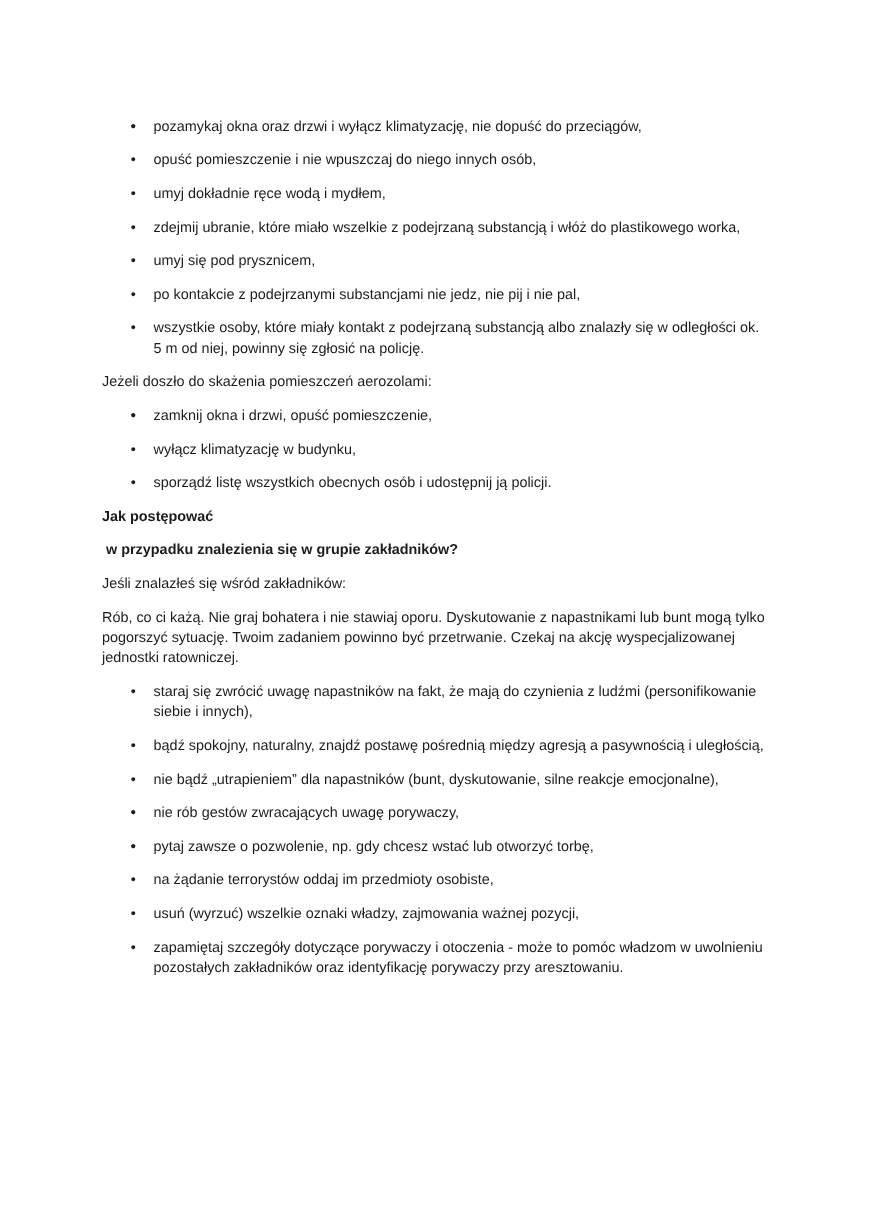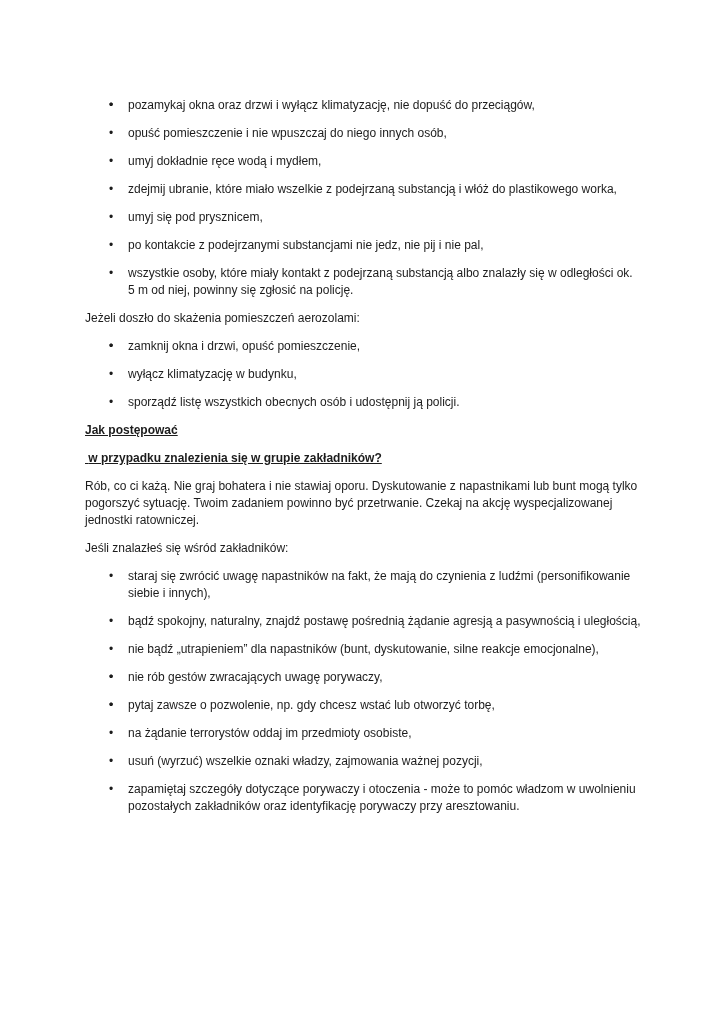--- a/index.html
+++ b/index.html
@@ -31,21 +31,20 @@
     font-size: 12px;
     line-height: 17px;
   }
   .para {
     margin: 0 0 11px 0;
   }
   .heading {
     font-weight: bold;
     margin: 0 0 11px 0;
     white-space: pre-wrap;
-    text-decoration: underline;
   }
   ul.bullet-list {
     list-style: none;
     margin: 0;
     padding: 0;
   }
   ul.bullet-list > li {
     position: relative;
     padding-left: 43px;
     margin: 0 0 11px 0;
@@ -76,25 +75,25 @@
       </ul>
       <p class="para">Jeżeli doszło do skażenia pomieszczeń aerozolami:</p>
       <ul class="bullet-list">
         <li><span class="bullet-glyph">•</span></li>
         <li><span class="bullet-glyph">•</span><span>zamknij okna i drzwi, opuść pomieszczenie,</span></li>
         <li><span class="bullet-glyph">•</span><span>wyłącz klimatyzację w budynku,</span></li>
         <li><span class="bullet-glyph">•</span><span>sporządź listę wszystkich obecnych osób i udostępnij ją policji.</span></li>
       </ul>
       <div class="heading">Jak postępować</div>
       <div class="heading"> w przypadku znalezienia się w grupie zakładników?</div>
+      <p class="para">Jeśli znalazłeś się wśród zakładników:</p>
       <p class="para">Rób, co ci każą. Nie graj bohatera i nie stawiaj oporu. Dyskutowanie z napastnikami lub bunt mogą tylko pogorszyć sytuację. Twoim zadaniem powinno być przetrwanie. Czekaj na akcję wyspecjalizowanej jednostki ratowniczej.</p>
-      <p class="para">Jeśli znalazłeś się wśród zakładników:</p>
       <ul class="bullet-list">
         <li><span class="bullet-glyph">•</span><span>staraj się zwrócić uwagę napastników na fakt, że mają do czynienia z ludźmi (personifikowanie siebie i innych),</span></li>
-        <li><span class="bullet-glyph">•</span><span>bądź spokojny, naturalny, znajdź postawę pośrednią żądanie agresją a pasywnością i uległością,</span></li>
+        <li><span class="bullet-glyph">•</span><span>bądź spokojny, naturalny, znajdź postawę pośrednią między agresją a pasywnością i uległością,</span></li>
         <li><span class="bullet-glyph">•</span><span>nie bądź „utrapieniem” dla napastników (bunt, dyskutowanie, silne reakcje emocjonalne),</span></li>
         <li><span class="bullet-glyph">•</span></li>
         <li><span class="bullet-glyph">•</span><span>nie rób gestów zwracających uwagę porywaczy,</span></li>
         <li><span class="bullet-glyph">•</span></li>
         <li><span class="bullet-glyph">•</span><span>pytaj zawsze o pozwolenie, np. gdy chcesz wstać lub otworzyć torbę,</span></li>
         <li><span class="bullet-glyph">•</span><span>na żądanie terrorystów oddaj im przedmioty osobiste,</span></li>
         <li><span class="bullet-glyph">•</span><span>usuń (wyrzuć) wszelkie oznaki władzy, zajmowania ważnej pozycji,</span></li>
         <li><span class="bullet-glyph">•</span><span>zapamiętaj szczegóły dotyczące porywaczy i otoczenia - może to pomóc władzom w uwolnieniu pozostałych zakładników oraz identyfikację porywaczy przy aresztowaniu.</span></li>
       </ul>
     </div>

